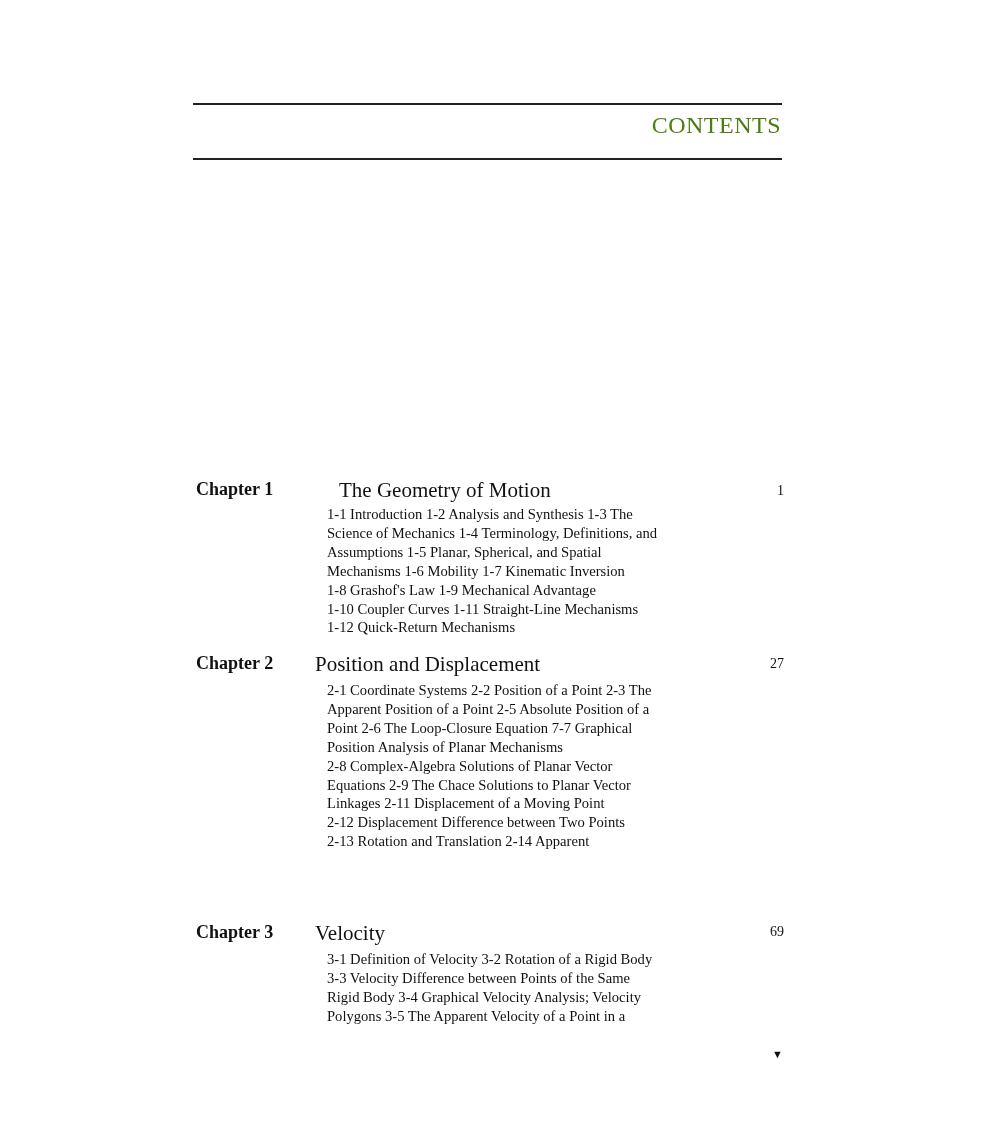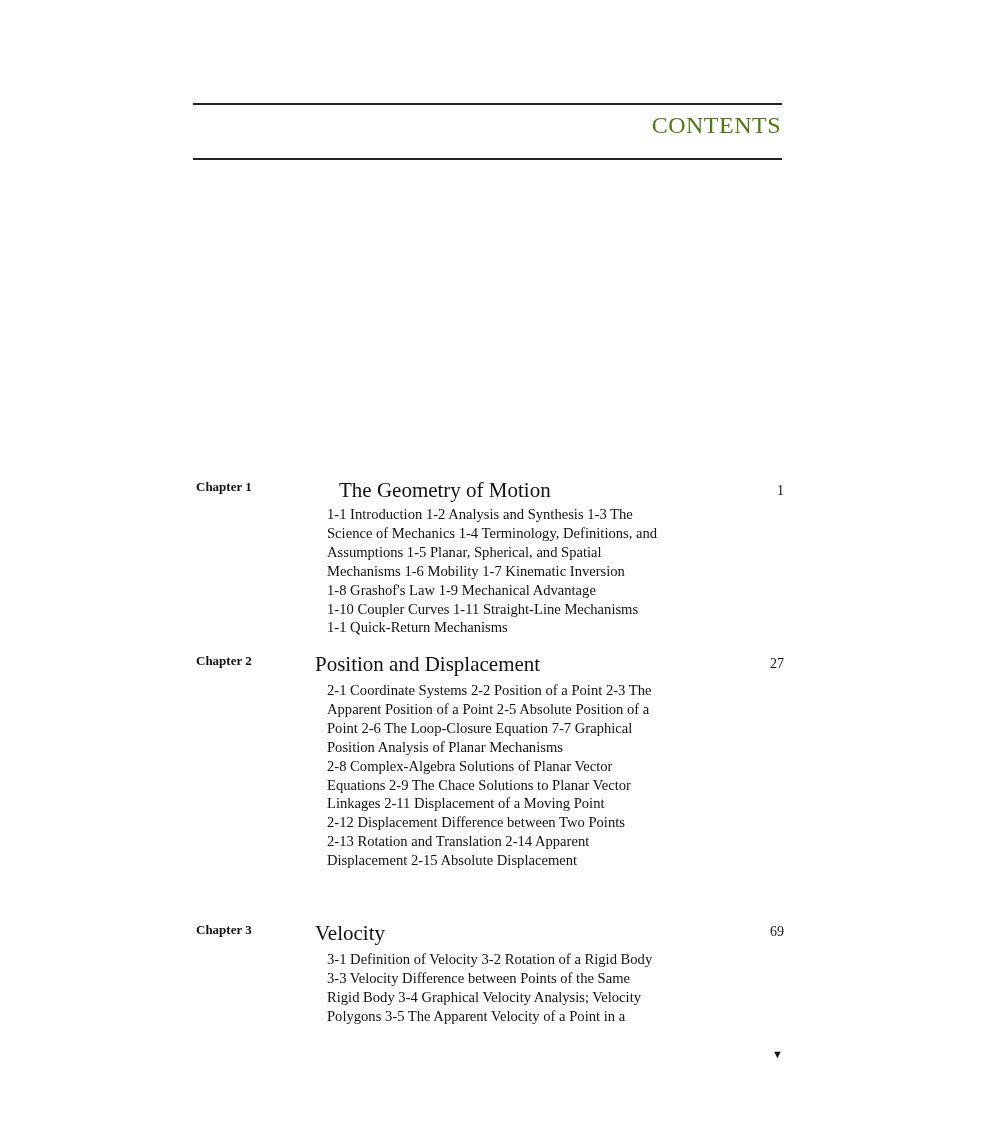--- a/index.html
+++ b/index.html
@@ -3,21 +3,21 @@
 <meta charset="utf-8">
 <style>
   html, body { margin:0; padding:0; background:#ffffff; }
   body { width:993px; height:1133px; position:relative; overflow:hidden;
          font-family:"Liberation Serif", "DejaVu Serif", serif; color:#111; }
   .rule { position:absolute; left:193px; width:589px; height:2px; background:#222; }
   .rule.top { top:103px; }
   .rule.bottom { top:158px; }
   .title { position:absolute; right:212px; top:112px; font-size:24px; letter-spacing:0.5px; color:#4d7c0f; }
   .chapter { position:absolute; left:0; width:993px; }
-  .ch-label { position:absolute; left:196px; font-weight:bold; font-size:13px; }
+  .ch-label { position:absolute; left:196px; font-weight:bold; font-size:18px; }
   .ch-title { position:absolute; left:315px; font-size:21px; }
   .ch-page { position:absolute; left:760px; width:24px; text-align:right; font-size:14px; }
   .ch-sections { position:absolute; left:315px; width:420px; font-size:14.6px; line-height:18.9px; }
   .sect-line { white-space:nowrap; display:block;margin-left:12px; }
   .more-mark { position:absolute; left:772px; top:1048px; font-size:11px; }
 </style>
 </head>
 <body>
 
 <div>
@@ -29,39 +29,38 @@
     <div class="ch-label" style="top:1px;">Chapter 1</div>
     <div class="ch-title" style="top:0px;margin-left:24px;">The Geometry of Motion</div>
     <div class="ch-page" style="top:5px;">1</div>
     <div class="ch-sections" style="top:27px;">
       <span class="sect-line">1-1 Introduction  1-2 Analysis and Synthesis  1-3 The</span>
       <span class="sect-line">Science of Mechanics  1-4 Terminology, Definitions, and</span>
       <span class="sect-line">Assumptions  1-5 Planar, Spherical, and Spatial</span>
       <span class="sect-line">Mechanisms  1-6 Mobility  1-7 Kinematic Inversion</span>
       <span class="sect-line">1-8 Grashof's Law  1-9 Mechanical Advantage</span>
       <span class="sect-line">1-10 Coupler Curves  1-11 Straight-Line Mechanisms</span>
-      <span class="sect-line">1-1 Quick-Return Mechanisms</span>
+      <span class="sect-line">1-12 Quick-Return Mechanisms</span>
     </div>
   </div>
 
   <div class="chapter" style="top:652px;">
     <div class="ch-label" style="top:1px;">Chapter 2</div>
     <div class="ch-title" style="top:0px;">Position and Displacement</div>
     <div class="ch-page" style="top:4px;">27</div>
     <div class="ch-sections" style="top:29px;">
       <span class="sect-line">2-1 Coordinate Systems  2-2 Position of a Point  2-3 The</span>
       <span class="sect-line">Apparent Position of a Point  2-5 Absolute Position of a</span>
       <span class="sect-line">Point  2-6 The Loop-Closure Equation  7-7 Graphical</span>
       <span class="sect-line">Position Analysis of Planar Mechanisms</span>
       <span class="sect-line">2-8 Complex-Algebra Solutions of Planar Vector</span>
       <span class="sect-line">Equations  2-9 The Chace Solutions to Planar Vector</span>
       <span class="sect-line">Linkages  2-11 Displacement of a Moving Point</span>
       <span class="sect-line">2-12 Displacement Difference between Two Points</span>
       <span class="sect-line">2-13 Rotation and Translation  2-14 Apparent</span>
-      <span class="sect-line">Displacement  2-15 Absolute Displacement</span>
     </div>
   </div>
 
   <div class="chapter" style="top:921px;">
     <div class="ch-label" style="top:1px;">Chapter 3</div>
     <div class="ch-title" style="top:0px;">Velocity</div>
     <div class="ch-page" style="top:3px;">69</div>
     <div class="ch-sections" style="top:29px;">
       <span class="sect-line">3-1 Definition of Velocity  3-2 Rotation of a Rigid Body</span>
       <span class="sect-line">3-3 Velocity Difference between Points of the Same</span>

